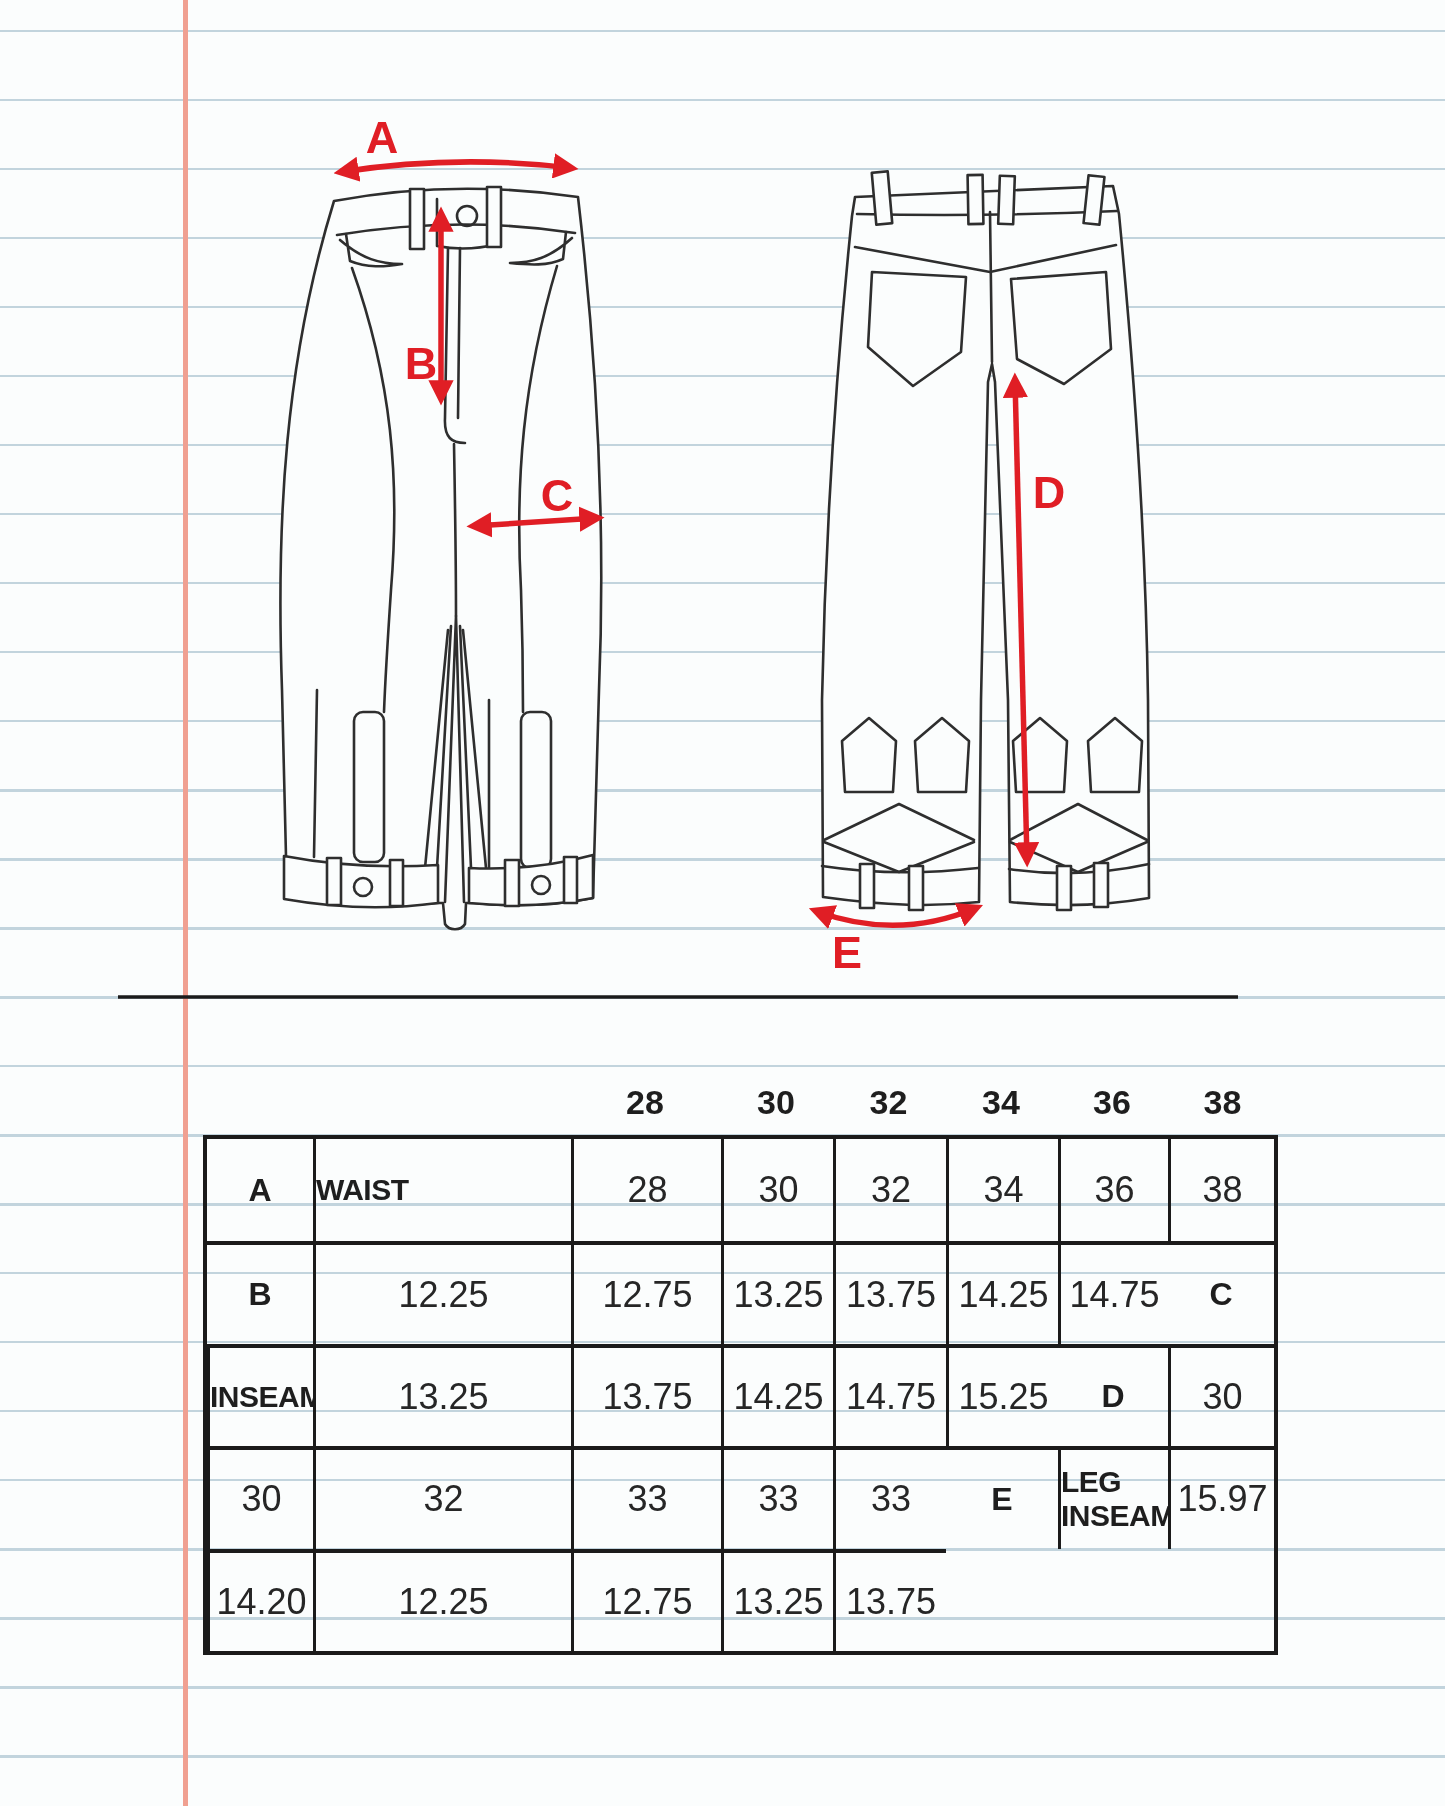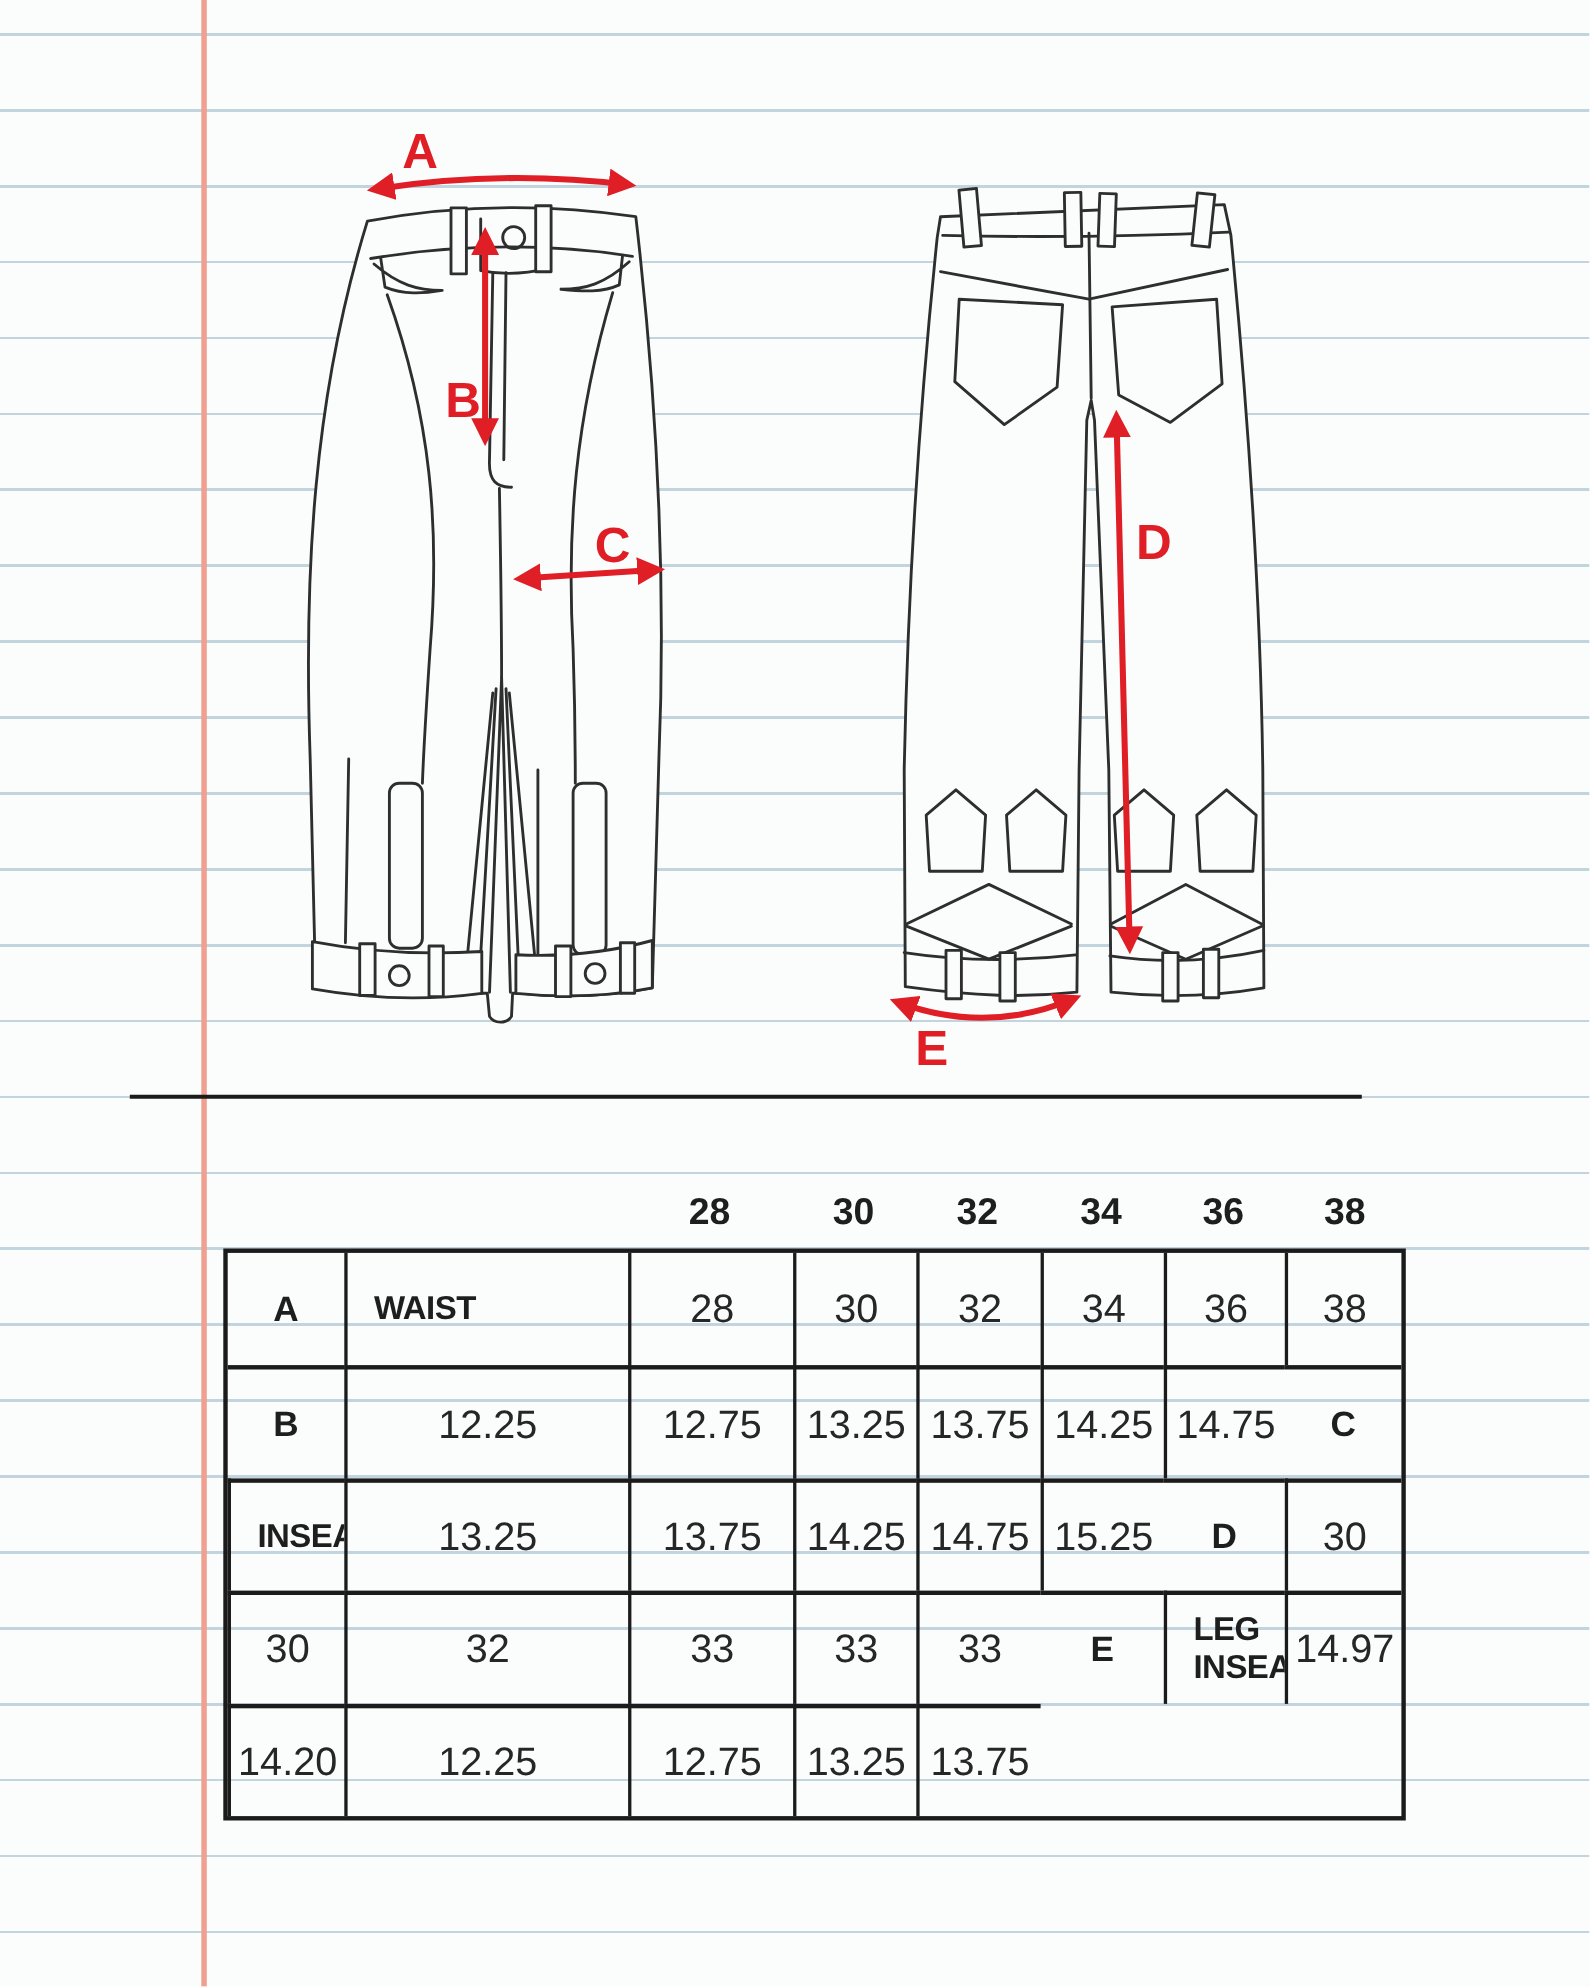--- a/index.html
+++ b/index.html
@@ -45,21 +45,21 @@
     border:4px solid #1b1b1b;box-sizing:border-box;
   }
   .cell{
     display:flex;align-items:center;color:#1e1e1e;
     border-left:3px solid #1b1b1b;border-top:4px solid #1b1b1b;
     overflow:hidden;
   }
   .cell.r0{border-top:none;}
   .cell.c0{border-left:none;}
   .c-letter{justify-content:center;font-weight:700;font-size:32px;}
-  .c-label{justify-content:flex-start;padding-left:24px;font-weight:700;font-size:30px;letter-spacing:-0.5px;}
+  .c-label{justify-content:flex-start;font-weight:700;font-size:30px;letter-spacing:-0.5px;}
   .c-val{justify-content:center;font-weight:400;font-size:36px;color:#262626;}
 </style>
 </head>
 <body>
 
 <div class="page">
   <div class="rule-lines"></div>
   <div class="margin-line"></div>
 
   <svg class="diagram-svg" width="1445" height="1050" viewBox="0 0 1445 1050">
@@ -190,20 +190,20 @@
     <div class="cell c0 c-letter">D</div>
     <div class="cell c-val">30</div>
     <div class="cell c-val">30</div>
     <div class="cell c-val">32</div>
     <div class="cell c-val">33</div>
     <div class="cell c-val">33</div>
     <div class="cell c-val">33</div>
 
     <div class="cell c0 c-letter">E</div>
     <div class="cell c-label">LEG INSEAM</div>
-    <div class="cell c-val">14.97</div>
+    <div class="cell c-val">15.97</div>
     <div class="cell c-val">14.20</div>
     <div class="cell c-val">12.25</div>
     <div class="cell c-val">12.75</div>
     <div class="cell c-val">13.25</div>
     <div class="cell c-val">13.75</div>
   </div>
 </div>
 
 </body></html>

